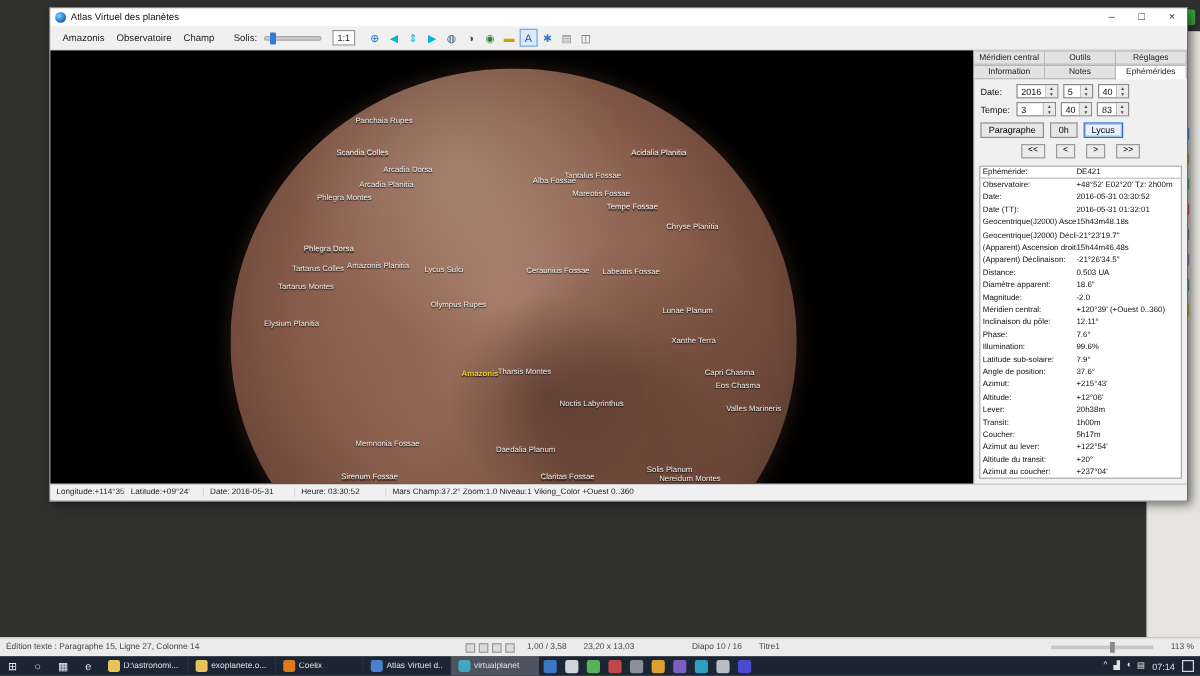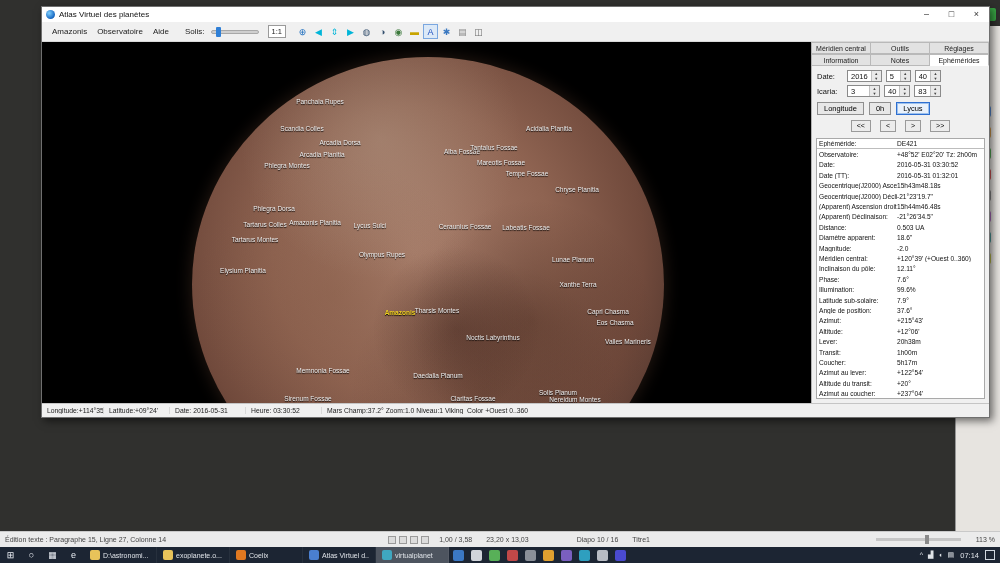--- a/index.html
+++ b/index.html
@@ -135,21 +135,21 @@
           <span class="winbtn">–</span>
           <span class="winbtn">□</span>
           <span class="winbtn">×</span>
         </div>
     </div>
 
     <div class="menubar">
       <div style="display:flex;">
           <span class="menu-item">Amazonis</span>
           <span class="menu-item">Observatoire</span>
-          <span class="menu-item">Aide</span>
+          <span class="menu-item">Champ</span>
         </div>
       <span class="zoomlab">Solis:</span>
       <div class="slider">
         <div class="thumb"></div>
       </div>
       <span class="ratio">1:1</span>
       <div class="tbicons">
           <span class="tbicon" style="color: rgb(31, 111, 191);">⊕</span>
           <span class="tbicon" style="color: rgb(0, 181, 216);">◀</span>
           <span class="tbicon" style="color: rgb(0, 181, 216);">⇕</span>
@@ -242,21 +242,21 @@
                 <span class="spin">
                   <span class="v">40</span>
                   <span class="arr">
                     <span>▲</span>
                     <span>▼</span>
                   </span>
                 </span>
               </div>
           </div>
           <div class="ctl-row">
-            <span class="ctl-lab">Icaria:</span>
+            <span class="ctl-lab">Tempe:</span>
             <div class="spins">
                 <span class="spin">
                   <span class="v">3</span>
                   <span class="arr">
                     <span>▲</span>
                     <span>▼</span>
                   </span>
                 </span>
                 <span class="spin">
                   <span class="v">40</span>
@@ -268,21 +268,21 @@
                 <span class="spin">
                   <span class="v">83</span>
                   <span class="arr">
                     <span>▲</span>
                     <span>▼</span>
                   </span>
                 </span>
               </div>
           </div>
           <div class="ctl-row btns">
-              <button class="btn">Longitude</button>
+              <button class="btn">Paragraphe</button>
               <button class="btn">0h</button>
               <button class="btn focus">Lycus</button>
             </div>
           <div class="ctl-row navrow">
               <button class="navbtn">&lt;&lt;</button>
               <button class="navbtn">&lt;</button>
               <button class="navbtn">&gt;</button>
               <button class="navbtn">&gt;&gt;</button>
             </div>
         </div>

